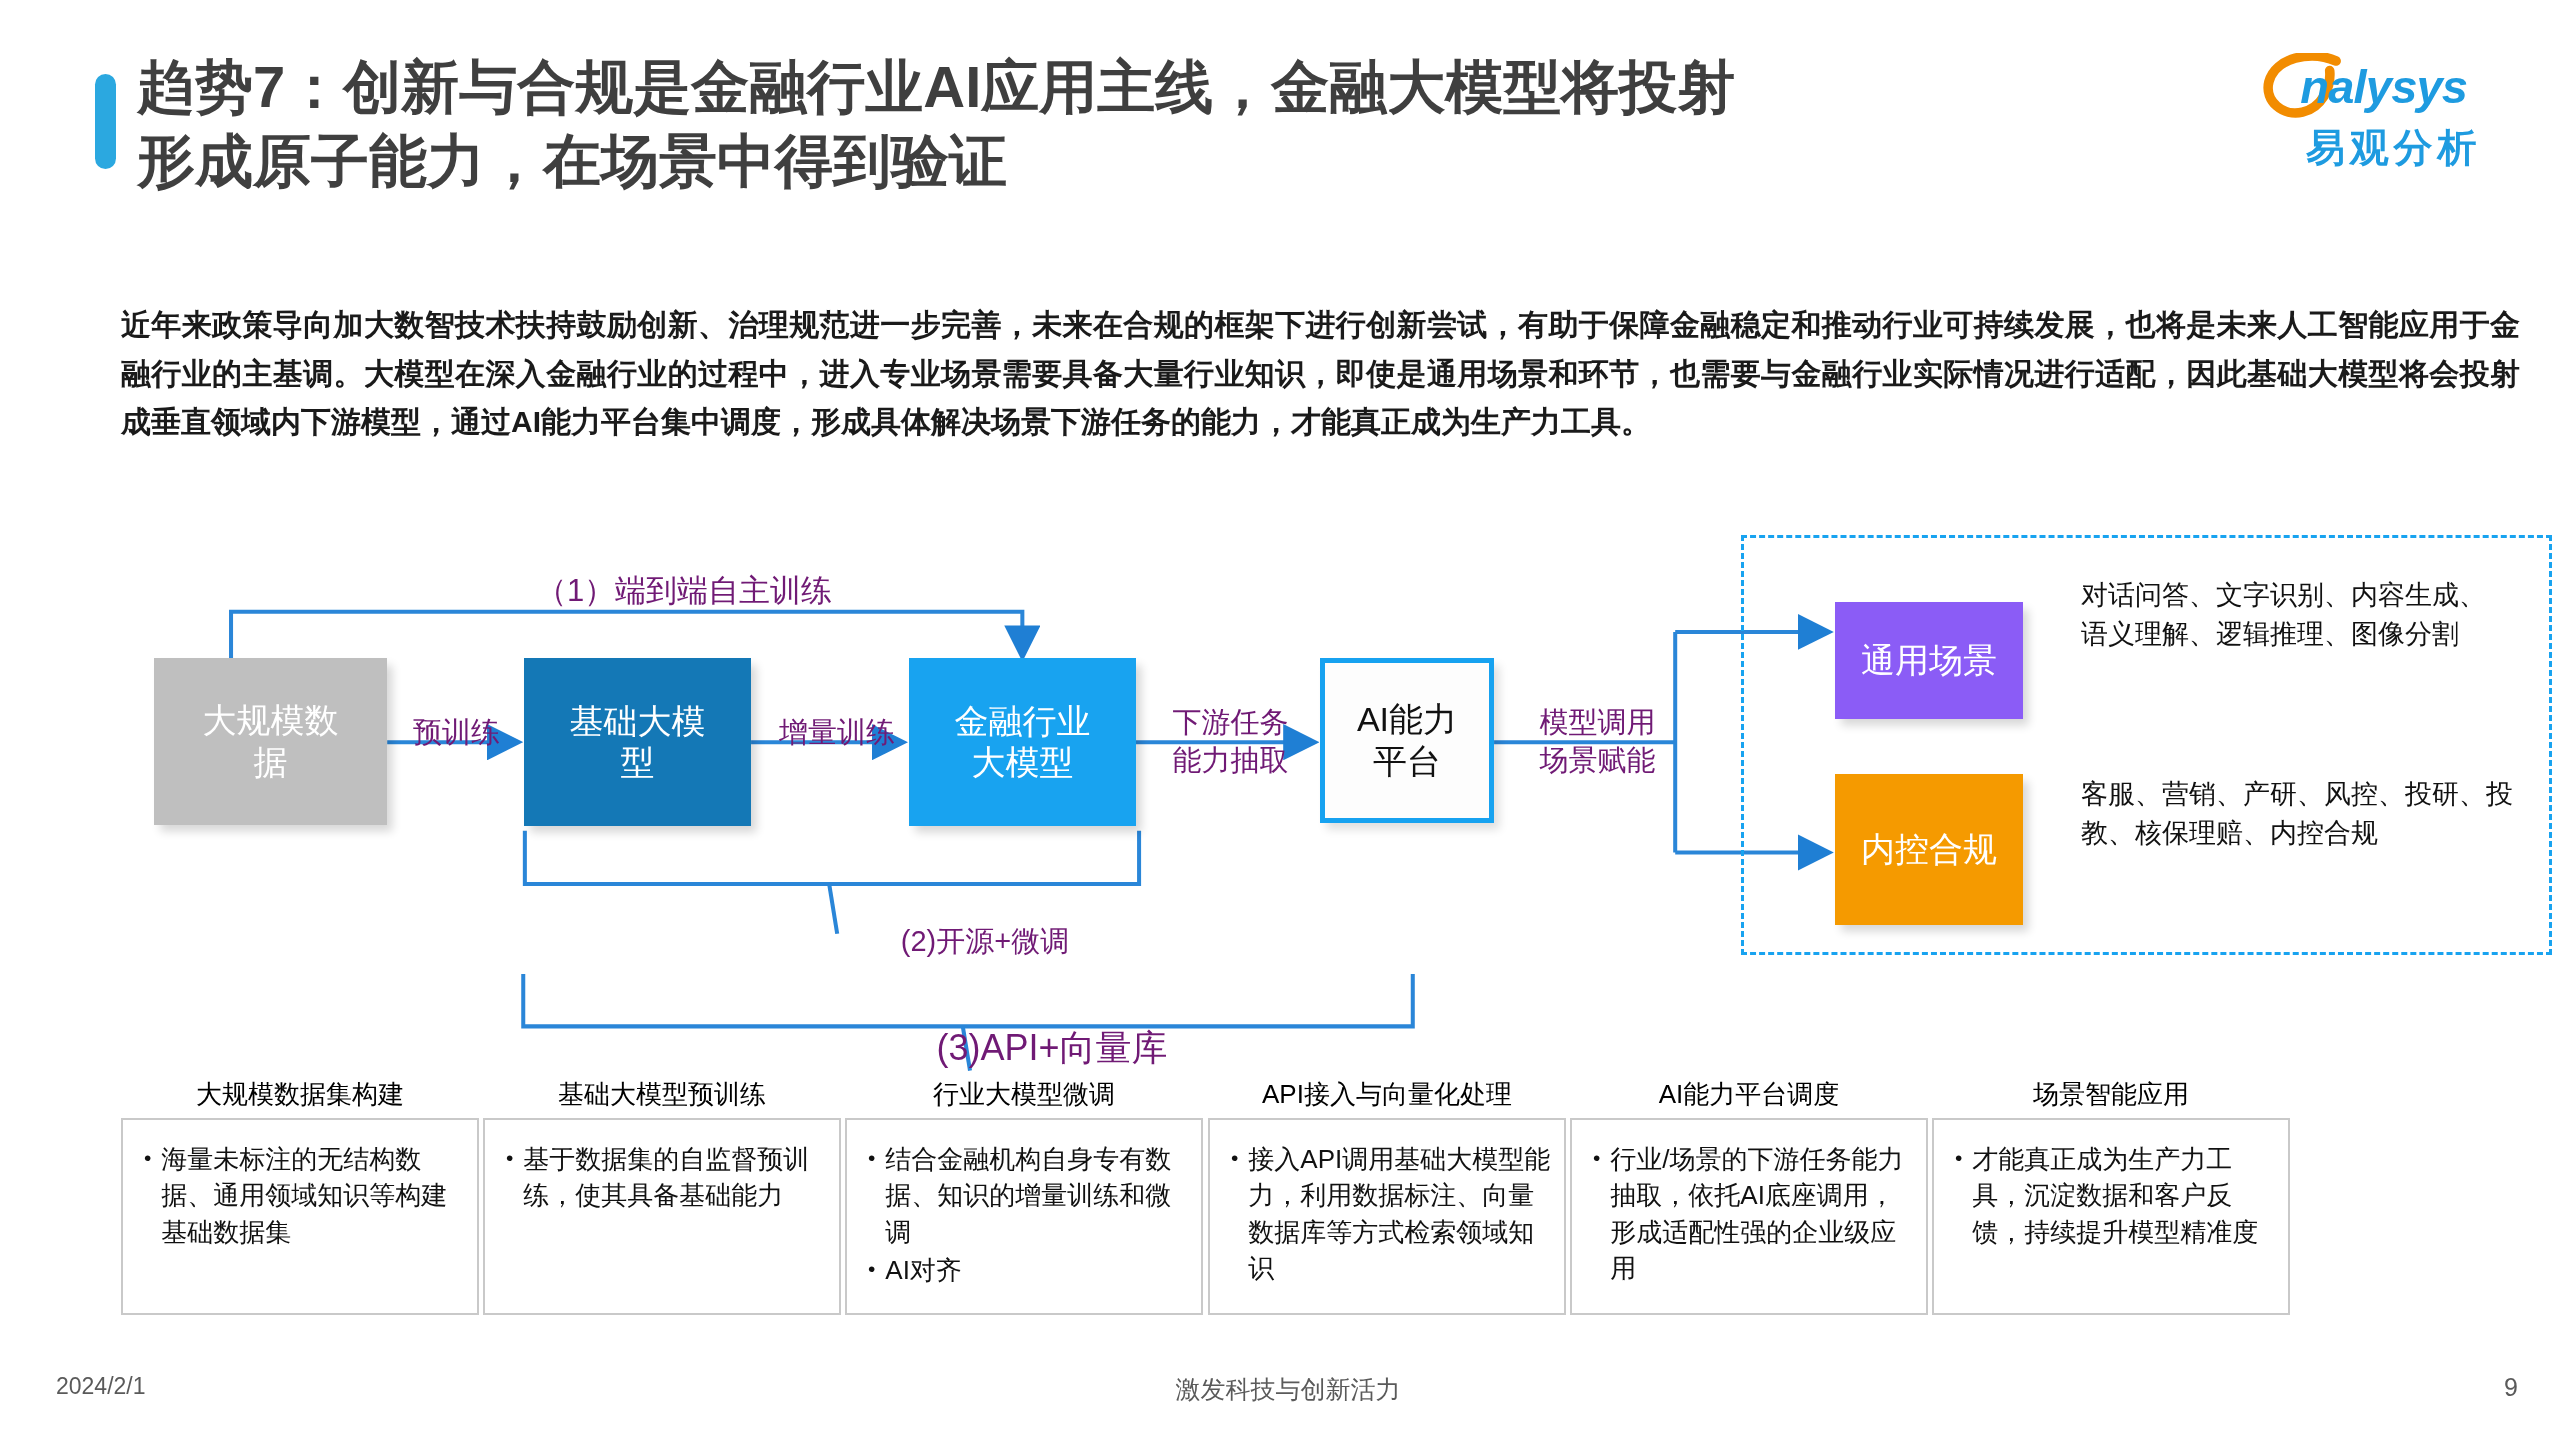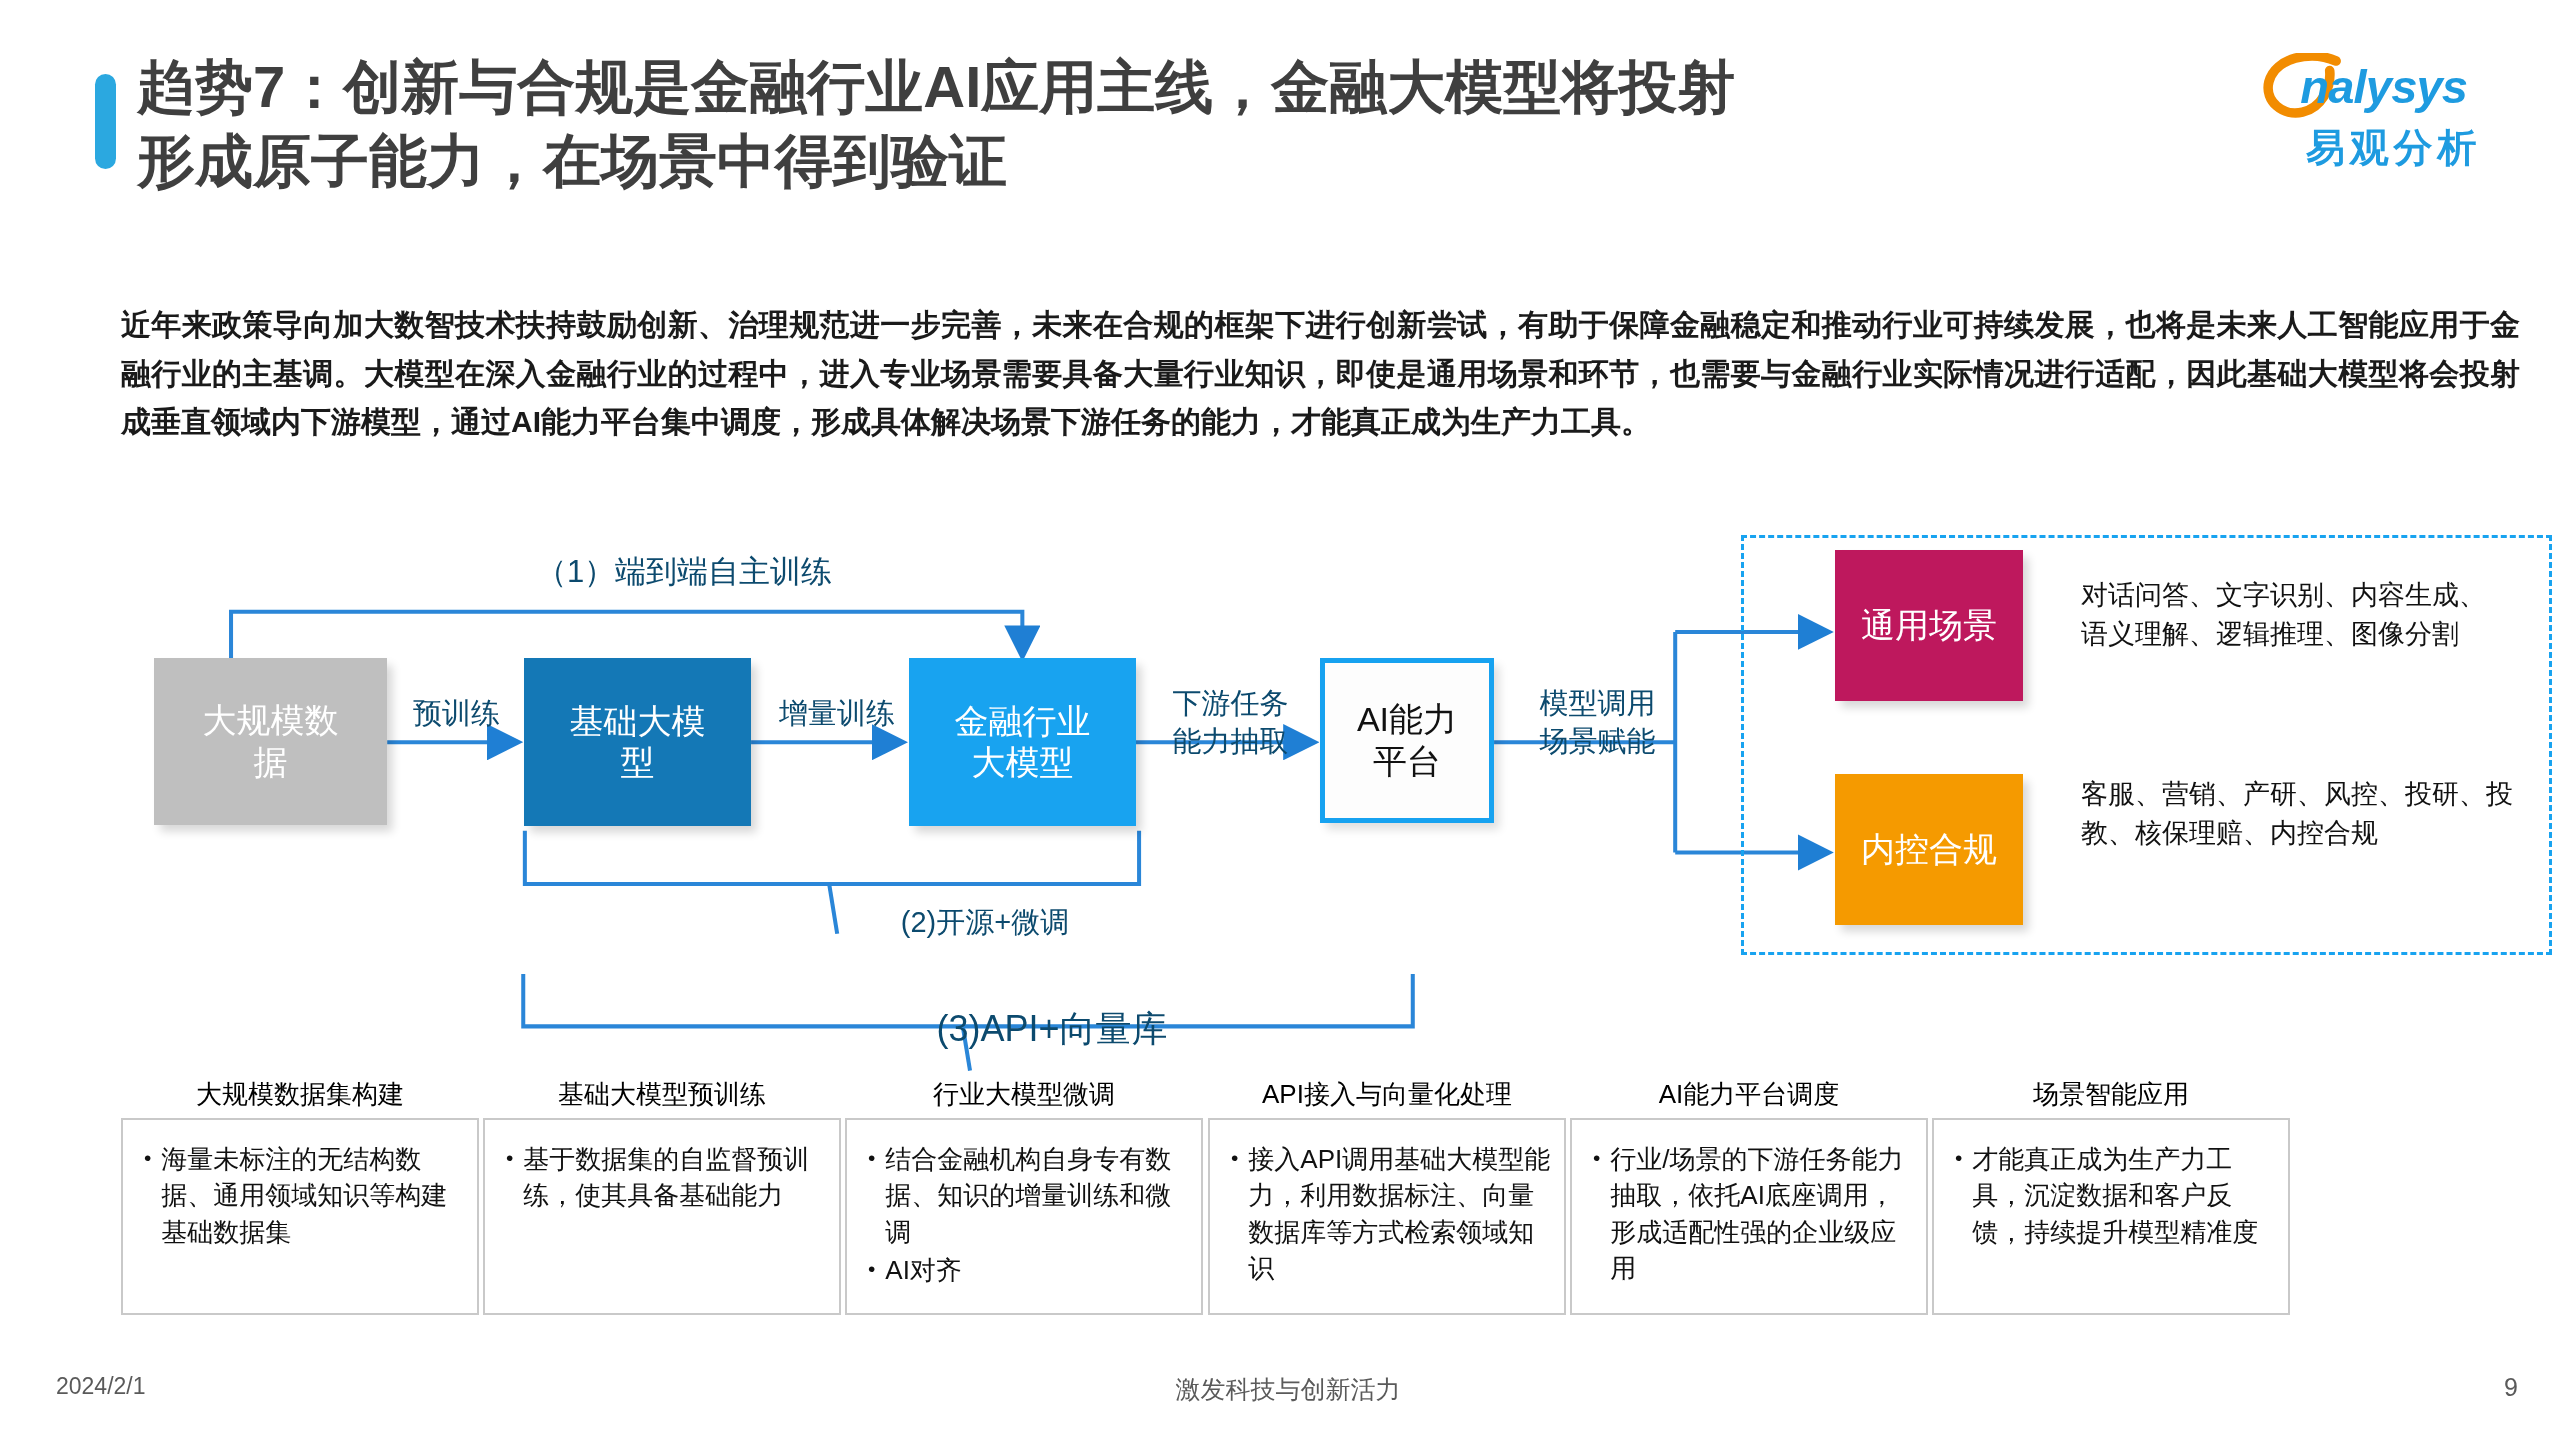--- a/index.html
+++ b/index.html
@@ -51,36 +51,36 @@
     box-shadow:5.6px 7.2px 8.9px rgba(0,0,0,0.16);
   }
   .n-data{left:154px;top:658px;width:233px;height:167px;background:#BFBFBF;}
   .n-base{left:524px;top:658px;width:227px;height:168px;background:#1478B6;}
   .n-fin {left:909px;top:658px;width:227px;height:168px;background:#18A3F0;}
   .n-plat{
     left:1320px;top:658px;width:174px;height:165px;background:#FDFDFD;
     color:#111111;border:5.6px solid #17A2F0;box-sizing:border-box;
     box-shadow:5.6px 7.2px 8.9px rgba(0,0,0,0.13);
   }
-  .n-general{left:1835px;top:550px;width:188px;height:151px;background:#be185d;}
+  .n-general{left:1835px;top:602px;width:188px;height:117px;background:#8b5cf6;}
   .n-special{left:1835px;top:774px;width:188px;height:151px;background:#F59A00;}
 
   .dashed-zone{
     position:absolute;left:1741px;top:535px;width:811px;height:420px;
     border:3.2px dashed #18A3F0;box-sizing:border-box;
   }
 
   .desc{
     position:absolute;font-size:27px;line-height:1.45;color:#111;
   }
   .d-general{left:2081px;top:576px;width:427px;}
   .d-special{left:2081px;top:775px;width:435px;}
 
   .edge-label{
-    position:absolute;font-size:29px;line-height:1.32;color:#0c4a6e;text-align:center;
+    position:absolute;font-size:29px;line-height:1.32;color:#701a75;text-align:center;margin-top:19px;
   }
   .el-pre  {left:392px;top:694px;width:129px;}
   .el-inc  {left:770px;top:694px;width:134px;}
   .el-down {left:1145px;top:684px;width:171px;}
   .el-call {left:1512px;top:684px;width:171px;}
   .el-e2e  {left:515px;top:552px;width:338px;font-size:31px;}
   .el-ft   {left:856px;top:903px;width:258px;font-size:29px;}
   .el-api  {left:923px;top:1005px;width:258px;font-size:36px;}
 
   svg.wires{position:absolute;left:0;top:0;width:2576px;height:1449px;pointer-events:none;}

